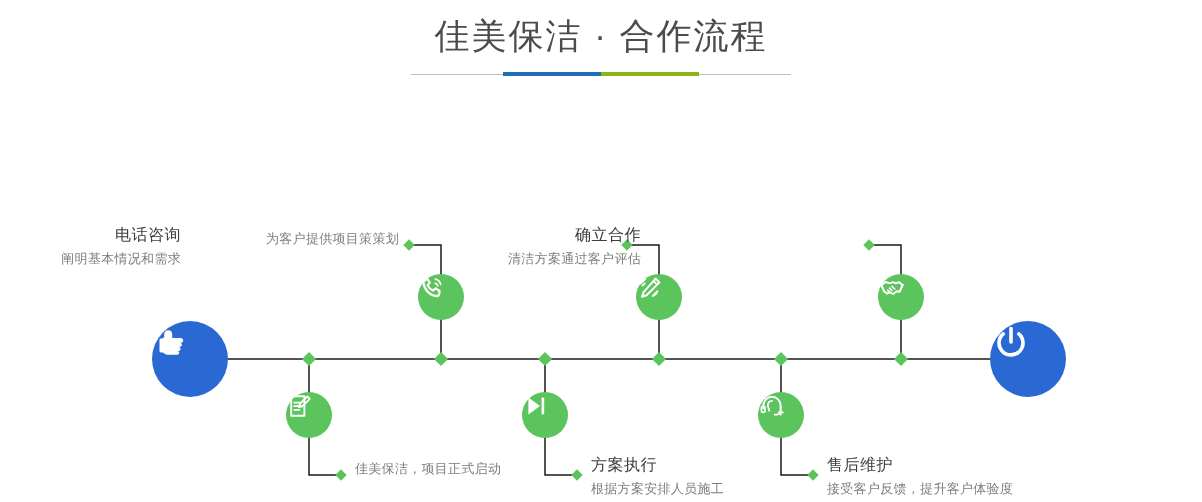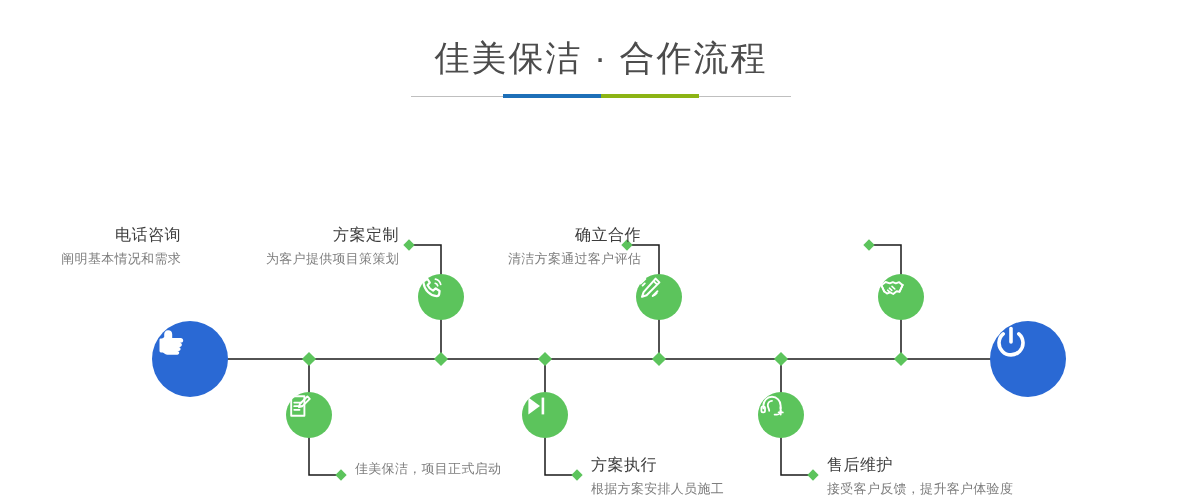--- a/index.html
+++ b/index.html
@@ -21,21 +21,21 @@
   
   .header {
     position: absolute;
     left: 0;
     top: 0;
     width: 1202px;
     text-align: center;
   }
   .page-title {
     margin: 0;
-    padding-top: 38px;
+    padding-top: 16px;
     font-size: 35px;
     font-weight: 400;
     letter-spacing: 2px;
     color: #4c4c4c;
     line-height: 1.15;
   }
   .divider {
     position: relative;
     width: 380px;
     height: 4px;
@@ -214,21 +214,20 @@
     </div>
 
     <div class="node-circle" style="left:636px; top:237px;">
       <svg width="28" height="28" viewBox="0 0 28 28">
         <path fill="none" stroke="#ffffff" stroke-width="2" stroke-linejoin="round" d="M19.6 4.6 23.4 8.4 10.6 21.2 6 22.8l1.6-4.6z"></path>
         <line x1="17.4" y1="6.8" x2="21.2" y2="10.6" stroke="#ffffff" stroke-width="1.8"></line>
         <path fill="none" stroke="#ffffff" stroke-width="1.9" stroke-linecap="round" d="M4.6 9.6 9.4 4.8M6.6 11.6l2.2-2.2M21.5 17.2l-4.8 4.8M18.5 21.2l2.2-2.2"></path>
       </svg>
     </div>
     <div class="label-block up" style="right:579px; top:188px;">
-      <div class="label-title">方案定制</div>
       <div class="label-desc">为客户提供项目策策划</div>
     </div>
 
     <div class="node-circle" style="left:878px; top:237px;">
       <svg width="28" height="28" viewBox="0 0 28 28">
         <path fill="none" stroke="#ffffff" stroke-width="1.9" stroke-linejoin="round" d="M3.4 11.2 7.6 8l4.2 1.4 3-1.2 3 1.2 3.4-1.2 3.4 3-3.2 6.6-2.8-.6
                  -3.4 2.8-3-1.6-3.2 1.2-3-2.4z"></path>
         <path fill="none" stroke="#ffffff" stroke-width="1.6" stroke-linecap="round" d="M11.4 14.2l2.4 2.2M9.6 16.2l2.2 2M14 12.4l2.8 2.6"></path>
         <line x1="3.2" y1="10.8" x2="6.4" y2="17.6" stroke="#ffffff" stroke-width="1.8" stroke-linecap="round"></line>
         <line x1="24.8" y1="10.8" x2="21.6" y2="17.6" stroke="#ffffff" stroke-width="1.8" stroke-linecap="round"></line>

